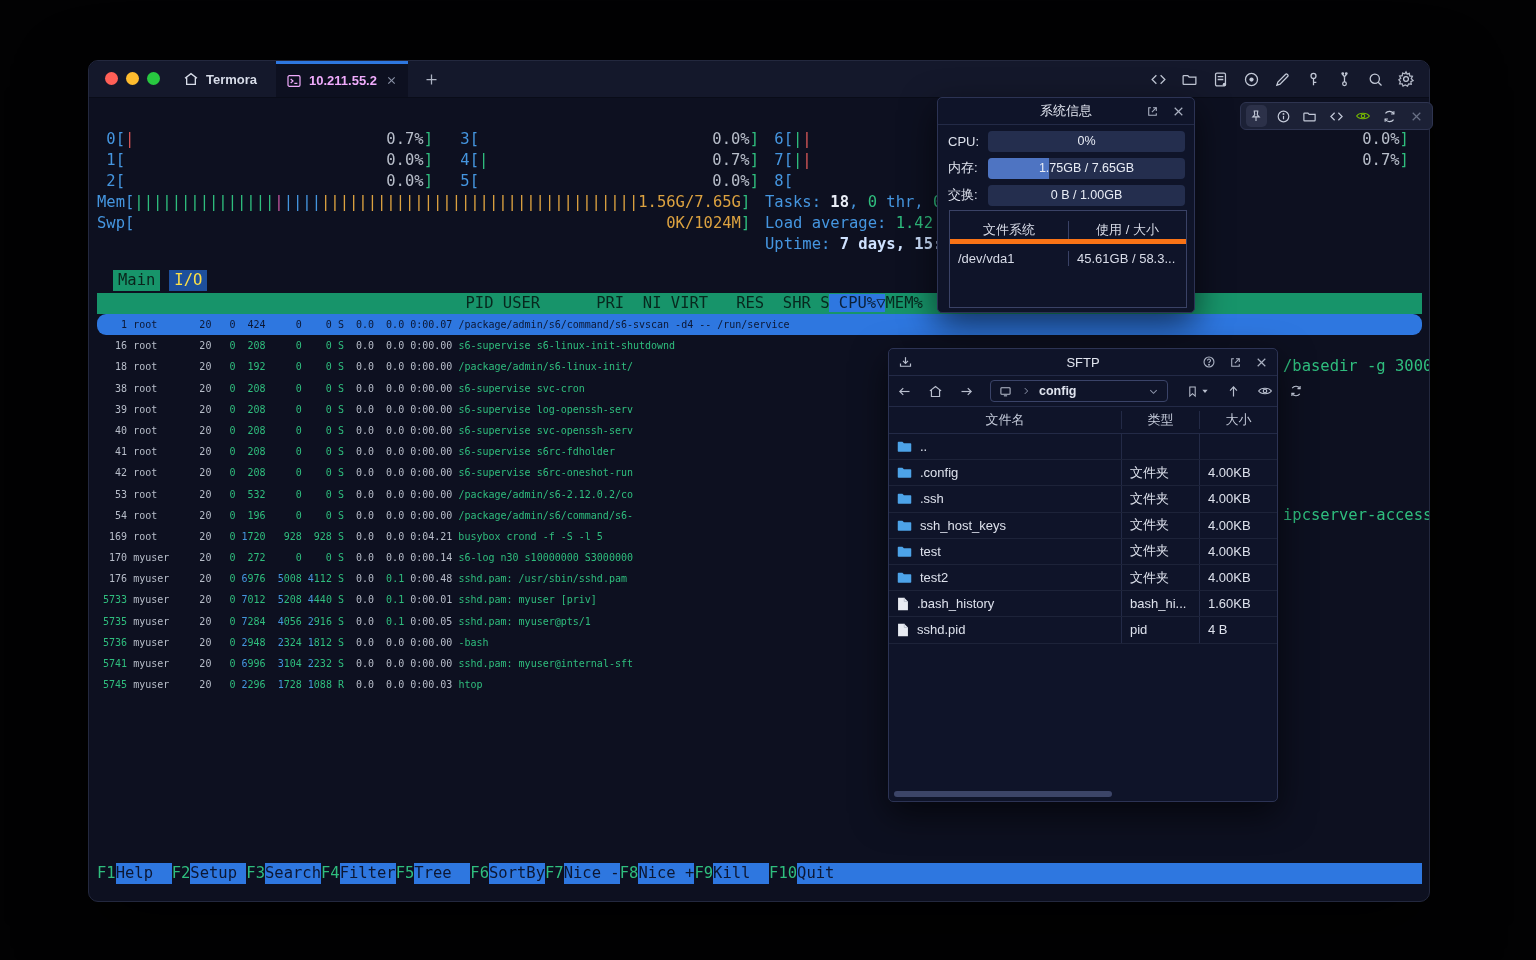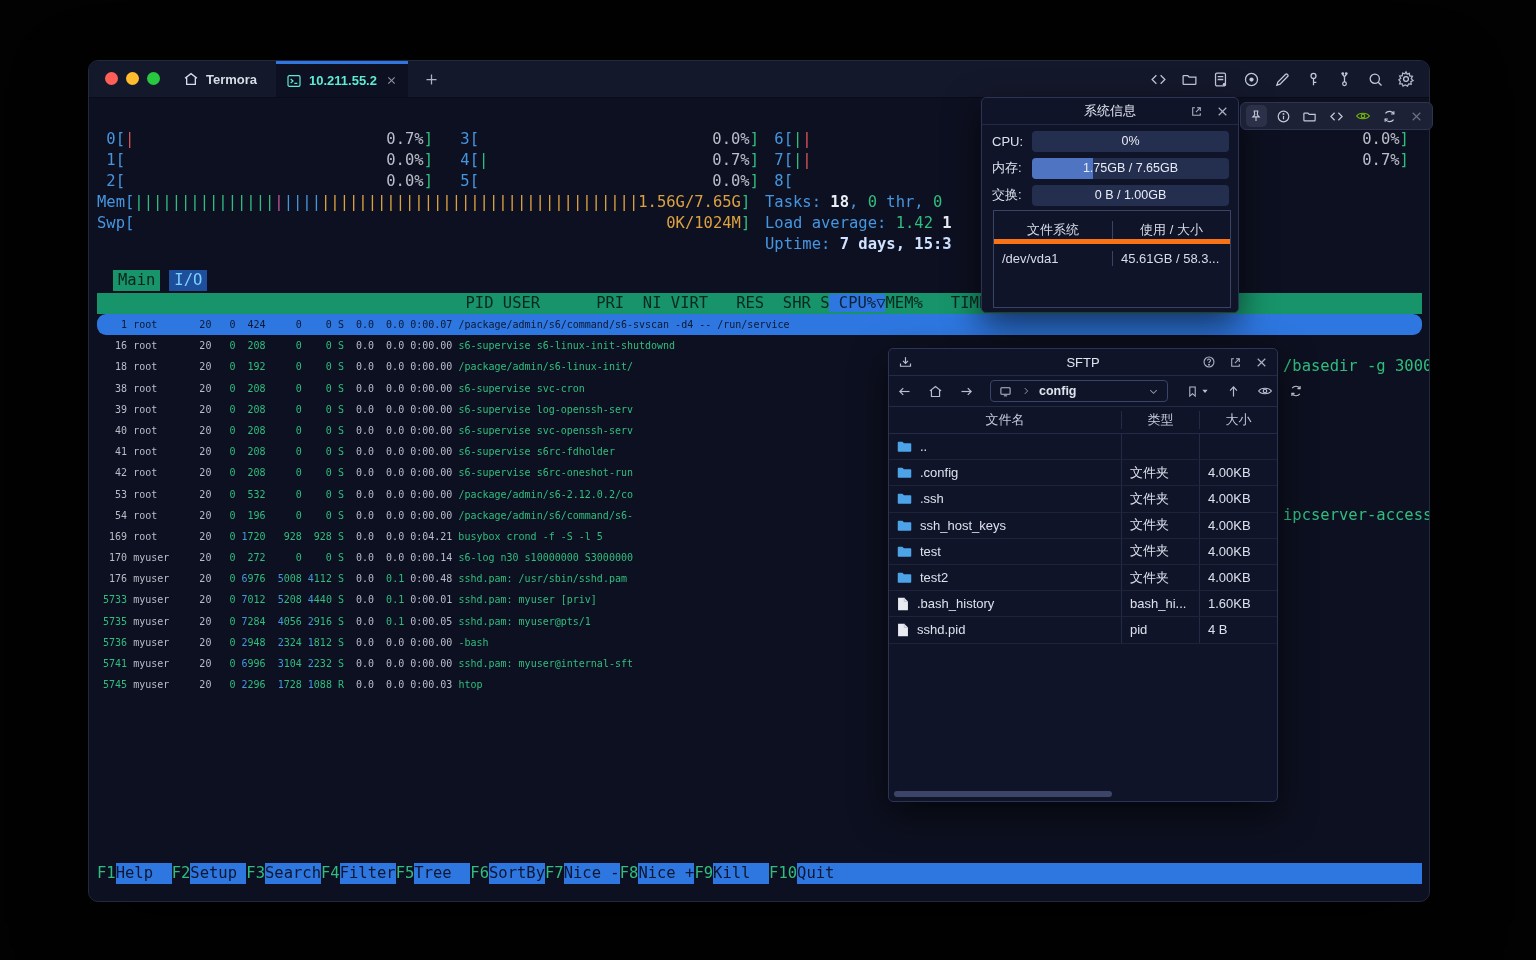--- a/index.html
+++ b/index.html
@@ -8,34 +8,34 @@
   .window{position:absolute;left:88px;top:60px;width:1340px;height:840px;border-radius:10px;
           background:#0d1020;box-shadow:0 25px 70px rgba(0,0,0,.8);overflow:hidden;border:1px solid #23283e;}
   
   .titlebar{position:absolute;left:0;top:0;width:100%;height:36px;background:#14182b;border-bottom:1px solid #090c18;}
   .lights{position:absolute;left:16px;top:11px;display:flex;gap:8px;}
   .light{width:13px;height:13px;border-radius:50%;}
   .apptab{position:absolute;left:80px;top:0;height:36px;display:flex;align-items:center;gap:7px;
           padding:0 14px;color:#d7dce8;font-size:13px;font-weight:bold;}
   .activetab{position:absolute;left:187px;top:0;height:36px;width:132px;background:#0d1020;
           border-top:3px solid #2e77e0;display:flex;align-items:center;gap:7px;padding:0 10px;box-sizing:border-box;
-          color:#5eead4;font-size:13px;font-weight:bold;}
+          color:#f0abfc;font-size:13px;font-weight:bold;}
   .newtab{position:absolute;left:330px;top:6px;width:24px;height:24px;color:#aeb4c4;display:flex;
           align-items:center;justify-content:center;}
   .tb-icons{position:absolute;right:14px;top:0;height:36px;display:flex;align-items:center;gap:13px;color:#c2c8d6;}
   .tb-icons .ic{display:flex;align-items:center;justify-content:center;width:18px;height:18px;}
   
   .mono{position:absolute;font-family:"DejaVu Sans Mono",monospace;font-size:15.5px;line-height:21.2px;
         white-space:pre;letter-spacing:0;}
   .cB{color:#4596e0}.cG{color:#2fbe7e}.cGy{color:#b7bdc9}.cO{color:#dca240}.cR{color:#d95757}
   .cM{color:#c0549e}.cW{color:#e8ecf5;font-weight:bold}.cC{color:#cfe2ff;font-weight:bold}
   .htabs{position:absolute;left:112px;top:269px;display:flex;gap:9px;font-family:"DejaVu Sans Mono",monospace;
          font-size:15.5px;line-height:21px;}
   .htab-main{background:#17946a;color:#0a241c;padding:0 5px;}
-  .htab-io{background:#1d4f9c;color:#7dd3fc;padding:0 5px;}
+  .htab-io{background:#1d4f9c;color:#fde047;padding:0 5px;}
   .phead{position:absolute;left:96px;top:292px;width:1325px;height:21.2px;background:#17946a;color:#07281e;
          font-family:"DejaVu Sans Mono",monospace;font-size:15.5px;line-height:21.2px;white-space:pre;text-align:center;}
   .sortcell{background:#2e77e0;color:#0b2038;}
   .procs{position:absolute;left:96px;top:313px;width:1325px;}
   .prow{height:21.2px;font-family:"DejaVu Sans Mono",monospace;font-size:10px;line-height:21.2px;white-space:pre;border-radius:9px;}
   .prow.sel{background:#2e77e0;}
   .prow.sel span{color:#0c1733 !important;}
   .fbar{position:absolute;left:96px;top:862px;width:1325px;height:21.2px;display:flex;
         font-family:"DejaVu Sans Mono",monospace;font-size:15.5px;line-height:21.2px;white-space:pre;}
   .fk{color:#2fbe7e;}
@@ -226,21 +226,21 @@
           <div class="prow"><span class="cG"> 5736</span> <span class="cGy">myuser   </span><span class="cGy">  20</span><span class="cG">   0</span> <span class="cB">2</span><span class="cG">948</span>  <span class="cB">2</span><span class="cG">324</span> <span class="cB">1</span><span class="cG">812</span> <span class="cG">S</span><span class="cGy">  0.0</span><span class="cGy">  0.0</span><span class="cGy"> 0:00.00</span> <span class="cG">-bash</span></div>
           <div class="prow"><span class="cG"> 5741</span> <span class="cGy">myuser   </span><span class="cGy">  20</span><span class="cG">   0</span> <span class="cB">6</span><span class="cG">996</span>  <span class="cB">3</span><span class="cG">104</span> <span class="cB">2</span><span class="cG">232</span> <span class="cG">S</span><span class="cGy">  0.0</span><span class="cGy">  0.0</span><span class="cGy"> 0:00.00</span> <span class="cG">sshd.pam: myuser@internal-sft</span></div>
           <div class="prow"><span class="cG"> 5745</span> <span class="cGy">myuser   </span><span class="cGy">  20</span><span class="cG">   0</span> <span class="cB">2</span><span class="cG">296</span>  <span class="cB">1</span><span class="cG">728</span> <span class="cB">1</span><span class="cG">088</span> <span class="cG">R</span><span class="cGy">  0.0</span><span class="cGy">  0.0</span><span class="cGy"> 0:00.03</span> <span class="cG">htop</span></div>
         </div>
         <div class="mono" style="left: 1194px; top: 258.4px;"><span class="cG">/basedir -g 3000</span></div>
         <div class="mono" style="left: 1194px; top: 406.8px;"><span class="cG">ipcserver-access</span></div>
         <div class="fbar" style="left: 8px; top: 765px;"><span class="fk">F1</span><span class="fl">Help  </span><span class="fk">F2</span><span class="fl">Setup </span><span class="fk">F3</span><span class="fl">Search</span><span class="fk">F4</span><span class="fl">Filter</span><span class="fk">F5</span><span class="fl">Tree  </span><span class="fk">F6</span><span class="fl">SortBy</span><span class="fk">F7</span><span class="fl">Nice -</span><span class="fk">F8</span><span class="fl">Nice +</span><span class="fk">F9</span><span class="fl">Kill  </span><span class="fk">F10</span><span class="fl" style="flex: 1 1 0%;">Quit  </span></div>
       </div>
   </div>
 
-  <div class="panel" style="left:937px;top:97px;width:258px;height:216px;margin-left:44px;">
+  <div class="panel" style="left:937px;top:97px;width:258px;height:216px;">
     <div class="p-head">
       <span class="p-title">系统信息</span>
       <span class="p-hicons">
         <span class="ic">
             <svg width="13" height="13" viewBox="0 0 24 24" fill="none" stroke="currentColor" stroke-width="2">
               <path d="M9 5 H5 V19 H19 V15"></path>
               <path d="M13 5 H19 V11"></path>
               <line x1="19" y1="5" x2="11" y2="13"></line>
             </svg>
           </span>

